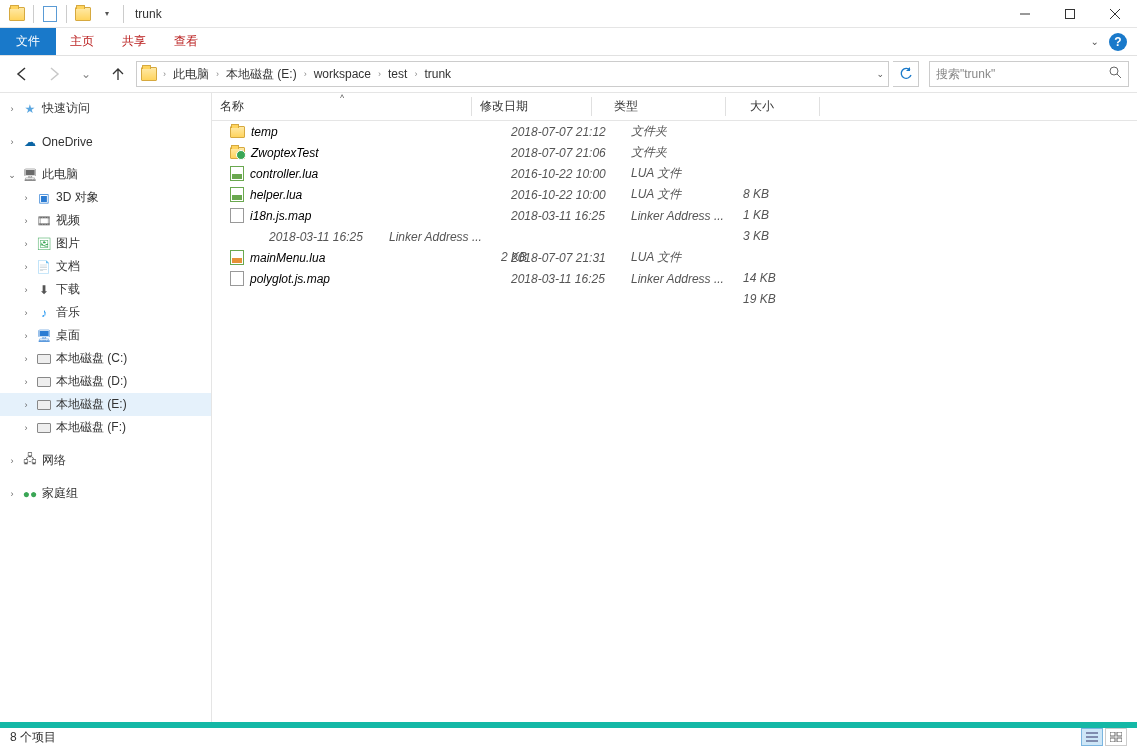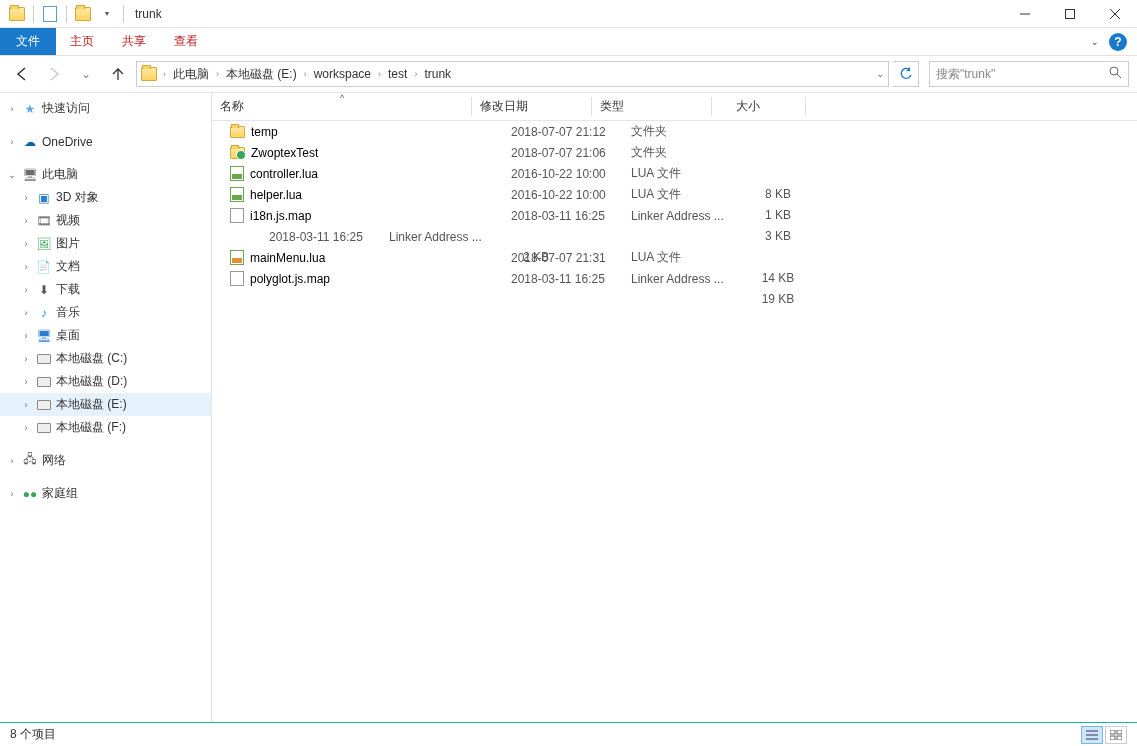--- a/index.html
+++ b/index.html
@@ -61,40 +61,40 @@
 .ic-net { color: #555; }
 .ic-home { color: #3aa655; }
 .ic-3d { color: #2b7cd3; }
 
 .content { flex: 1; display: flex; flex-direction: column; }
 .columns-header { height: 28px; display: flex; align-items: center; border-bottom: 1px solid #e5e5e5; color: #333; }
 .columns-header .col { padding: 0 8px; position: relative; height: 100%; display: flex; align-items: center; }
 .columns-header .col::after { content:""; position:absolute; right:0; top:4px; bottom:4px; width:1px; background:#e0e0e0; }
 .col-name { width: 260px; }
 .col-date { width: 120px; }
-.col-type { width: 120px; }
+.col-type { width: 120px; margin-left: 14px; }
 .col-size { width: 78px; justify-content: flex-start; margin-left: 16px; }
 .columns-header .sort-arrow { position: absolute; top: -1px; left: 50%; transform: translateX(-50%); font-size: 8px; color: #555; }
 
-.file-list { flex: 1; overflow: auto; }
+.file-list { flex: 1; overflow: auto; font-style: italic; }
 .file-row { height: 21px; display: flex; align-items: center; padding-left: 18px; }
 .file-row .cell-name { width: 242px; display: flex; align-items: center; gap: 6px; }
 .file-row .cell-date { width: 120px; color: #555; padding: 0 8px; margin-left: 31px; }
 .file-row .cell-type { width: 120px; color: #555; padding: 0 8px; white-space: nowrap; overflow: hidden; text-overflow: ellipsis; }
-.file-row .cell-size { width: 78px; text-align: center; padding-right: 8px; color: #555; margin-top: 40px; }
+.file-row .cell-size { width: 78px; text-align: left; padding-right: 8px; color: #555; margin-top: 40px; }
 .fi-folder { width: 15px; height: 12px; background: linear-gradient(#ffe9a6,#ffd45e); border: 1px solid #d6a93f; border-radius: 1px; position: relative; }
 .fi-folder::before { content:""; position:absolute; top:-3px; left:0; width:6px; height:3px; background:#ffd45e; border:1px solid #d6a93f; border-bottom:none; }
 .fi-folder-green { position: relative; }
 .fi-folder-green::after { content:""; position:absolute; bottom:-2px; right:-2px; width:8px; height:8px; background:#3aa655; border-radius:50%; border:1px solid #fff;}
 .fi-lua { width: 14px; height: 15px; background: #fff; border: 1px solid #6aa84f; position: relative; }
 .fi-lua::after { content:""; position: absolute; bottom:1px; left:1px; right:1px; height:5px; background:#6aa84f; }
 .fi-map { width: 14px; height: 15px; background: #fff; border: 1px solid #999; }
 .fi-lua-warn::after { background: #e69138; }
 
-.status-bar { height: 24px; border-top: 1px solid #14b8a6; display: flex; align-items: center; padding: 0 10px; color: #333; }
+.status-bar { height: 24px; border-top: 6px solid #14b8a6; display: flex; align-items: center; padding: 0 10px; color: #333; }
 .status-bar .right-icons { margin-left: auto; display: flex; gap: 2px; }
 .status-bar .view-btn { width: 22px; height: 18px; border: 1px solid #ccc; display: flex; align-items: center; justify-content: center; }
 .status-bar .view-btn.active { background: #cde6f7; border-color: #7ab5e0; }
 </style>
 </head>
 <body>
 
 <div class="title-bar">
   <div class="left">
     <div class="icon-btn">

